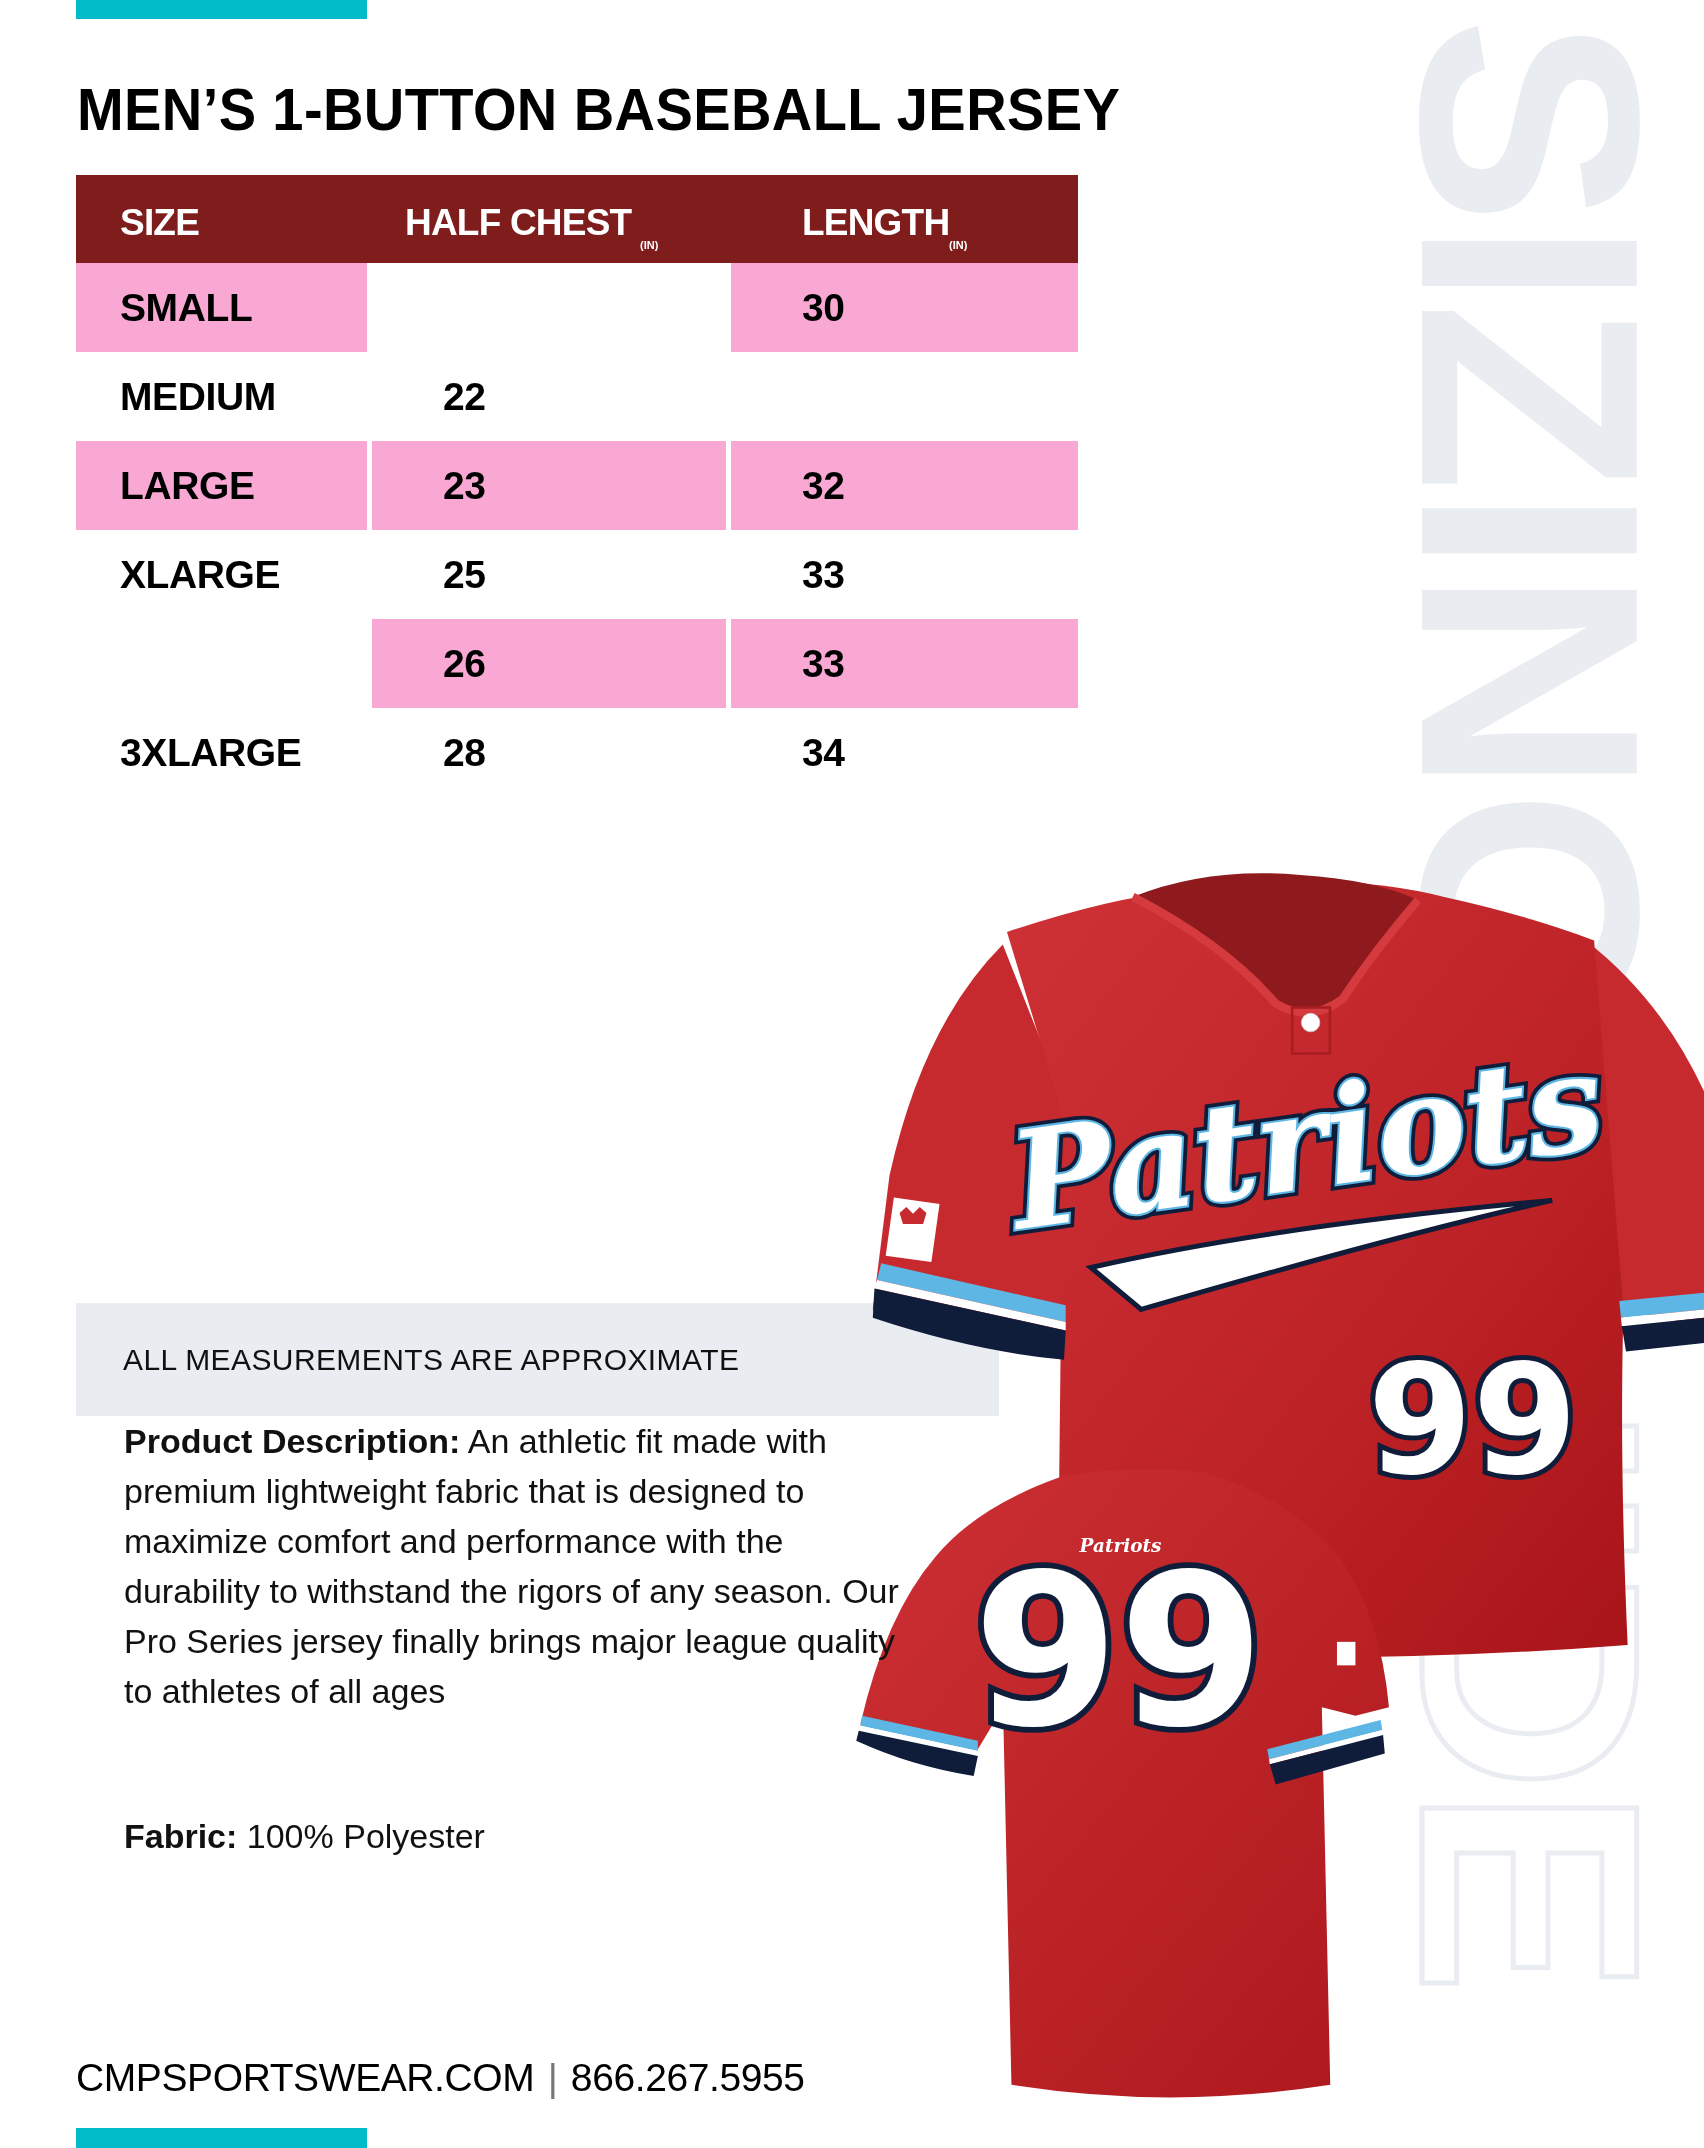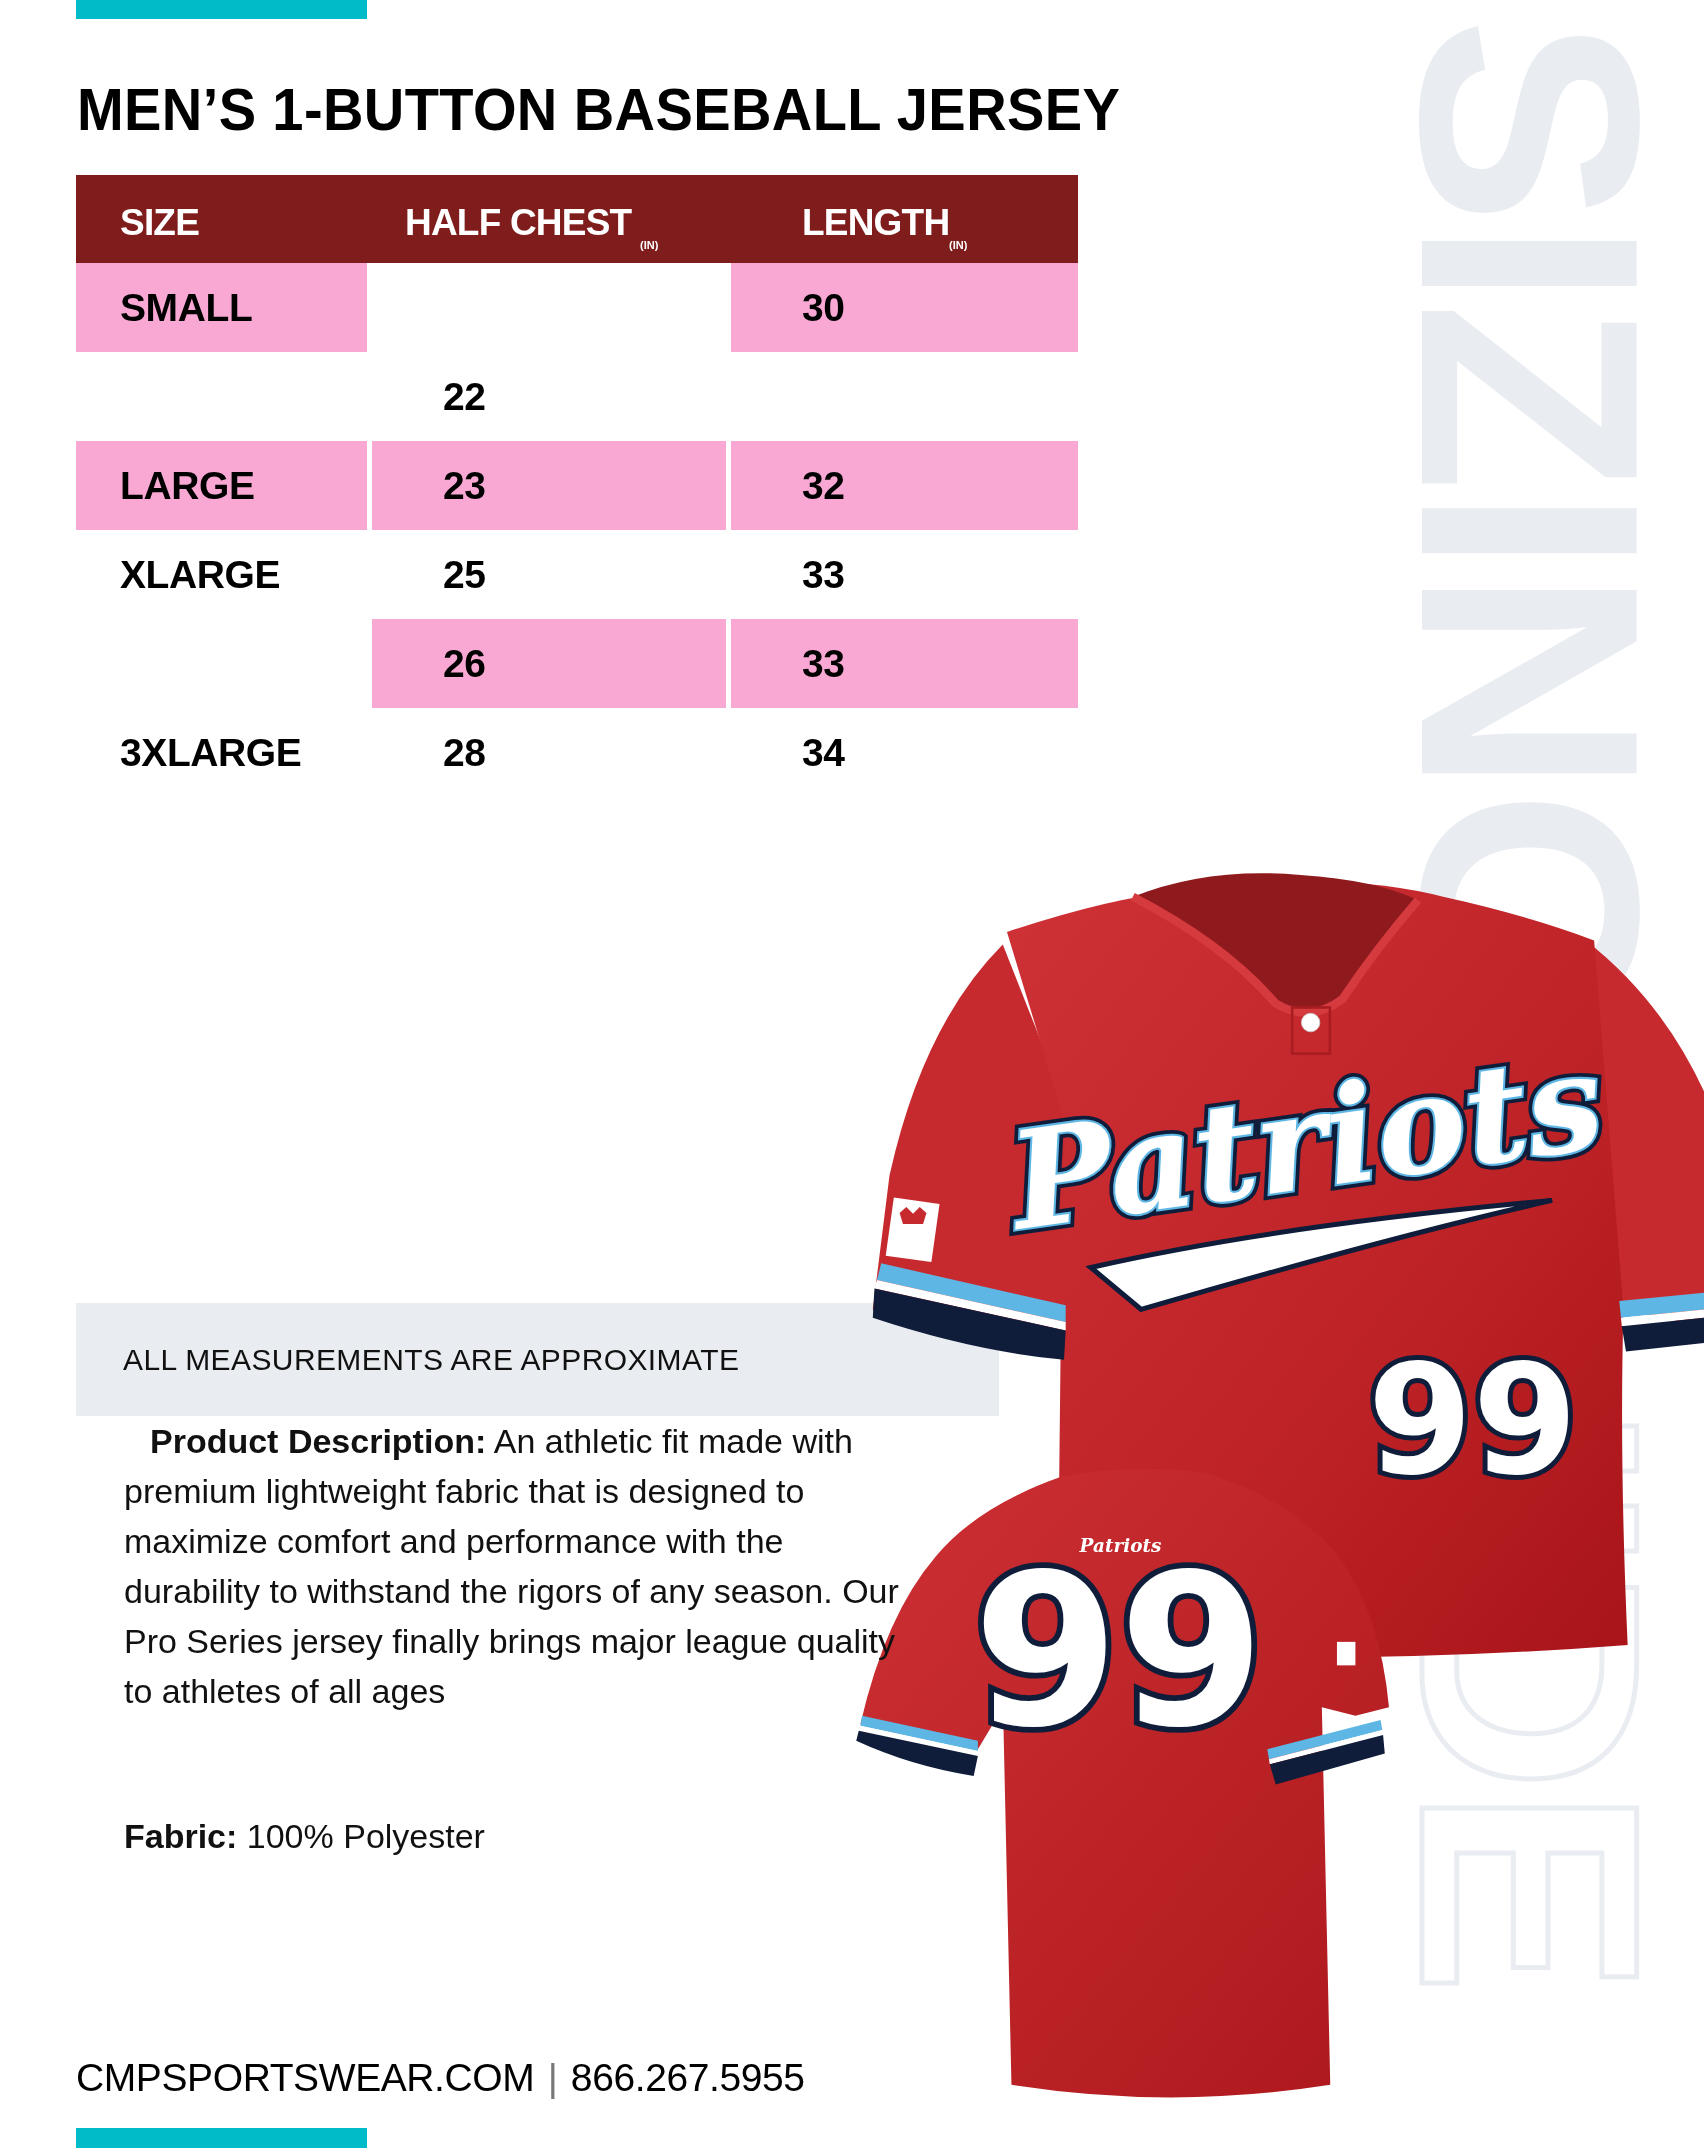--- a/index.html
+++ b/index.html
@@ -27,21 +27,21 @@
   .c3 { left:655px; width:347px; }
   .cell-text { position:absolute; top:50%; transform:translateY(-50%); font-size:39px; font-weight:bold; letter-spacing:-0.4px; }
   .c1 .cell-text { left:44px; }
   .c2 .cell-text { left:71px; }
   .c3 .cell-text { left:71px; }
 
   .notice { position:absolute; left:76px; top:1303px; width:923px; height:113px; background:#e9ecf1; }
   .notice-text { position:absolute; left:47px; top:50%; transform:translateY(-50%); font-size:30px; letter-spacing:0.4px; color:#111; }
 
   .desc { position:absolute; left:124px; top:1416px; width:780px; font-size:34px; line-height:50px; color:#111; }
-  .desc b { font-weight:bold;margin-left:26px; }
+  .desc b { font-weight:bold; }
   .fabric { position:absolute; left:124px; top:1817px; font-size:34px; color:#111; }
 
   .footer { position:absolute; left:76px; top:2056px; font-size:39px; color:#000; white-space:nowrap; letter-spacing:-0.4px; }
   .footer .sep { color:#777; margin:0 13.4px; }
 
   .jersey { position:absolute; }
 </style>
 </head>
 <body>
 
@@ -64,20 +64,23 @@
 
   <div class="trow alt">
     <div class="cell c1">
         <span class="cell-text">SMALL</span>
       </div>
     <div class="cell c3">
         <span class="cell-text">30</span>
       </div>
   </div>
   <div class="trow">
+    <div class="cell c1">
+        <span class="cell-text">MEDIUM</span>
+      </div>
     <div class="cell c2">
         <span class="cell-text">22</span>
       </div>
   </div>
   <div class="trow alt">
     <div class="cell c1">
         <span class="cell-text">LARGE</span>
       </div>
     <div class="cell c2">
         <span class="cell-text">23</span>

